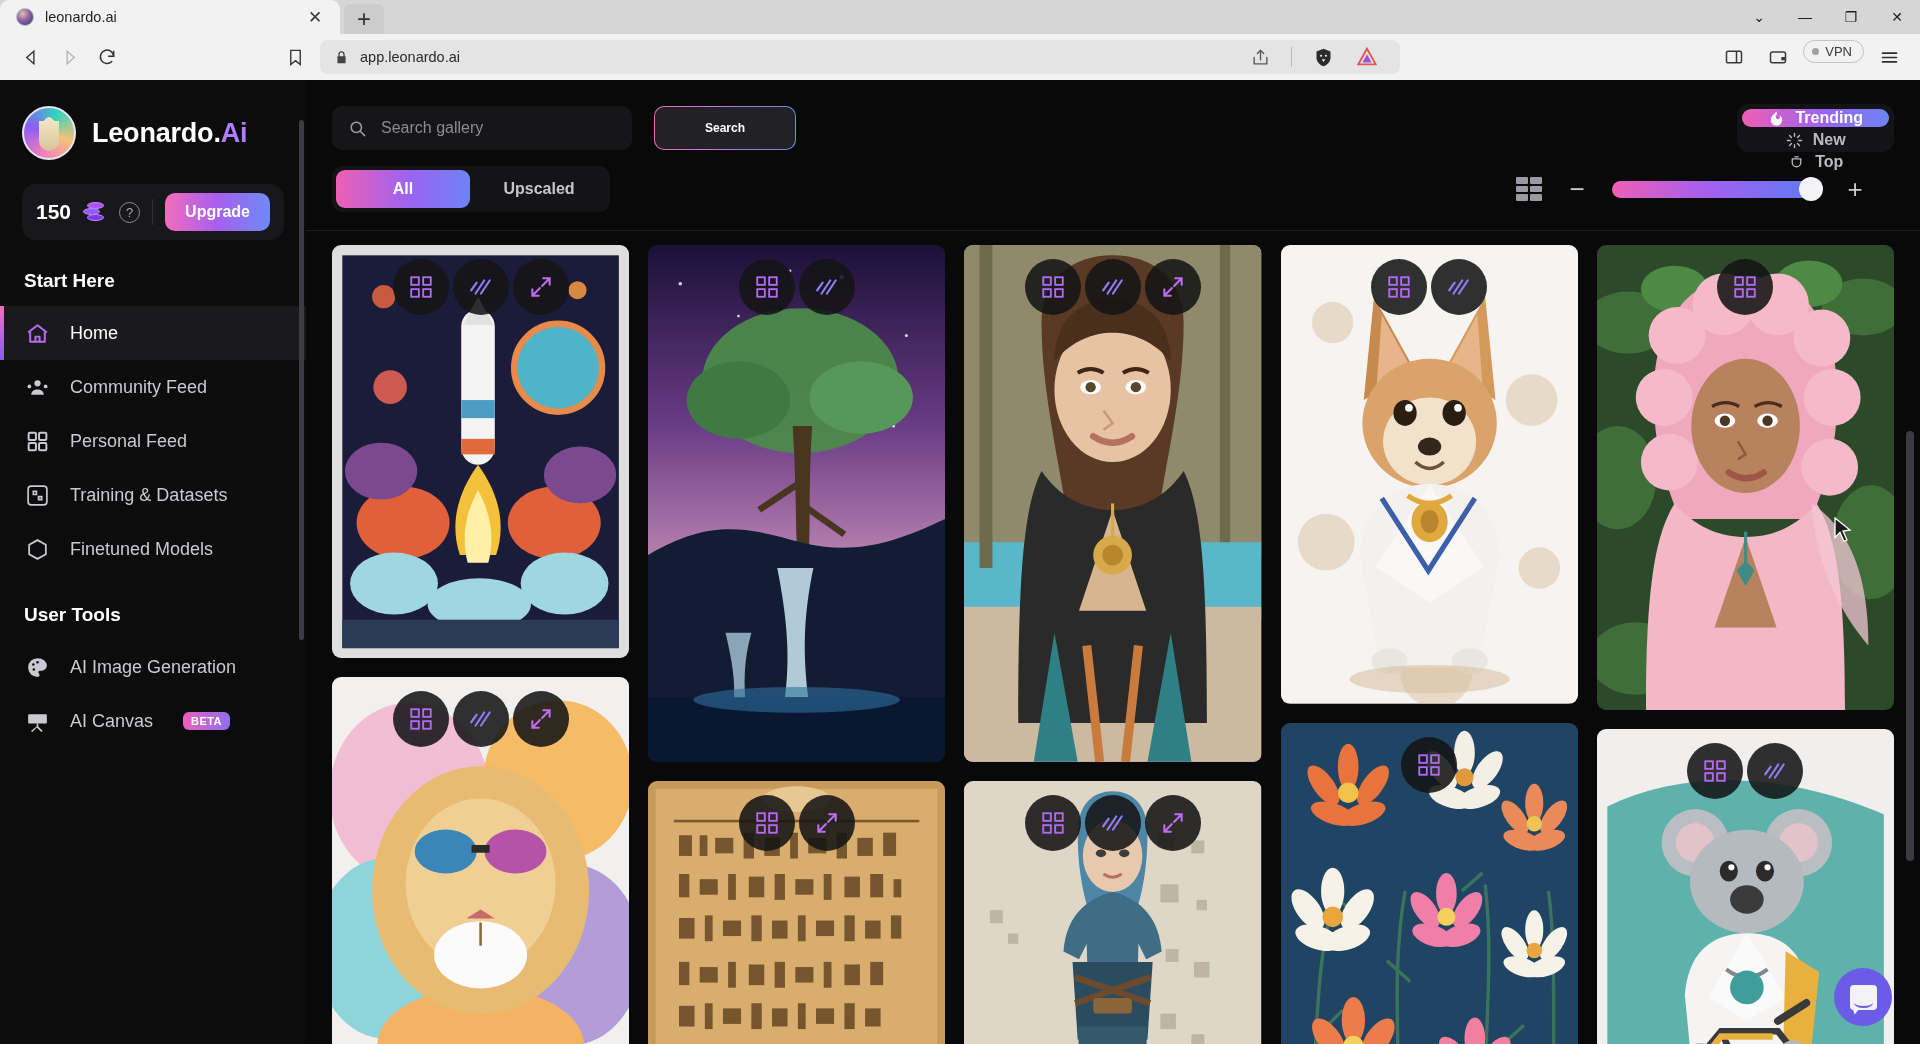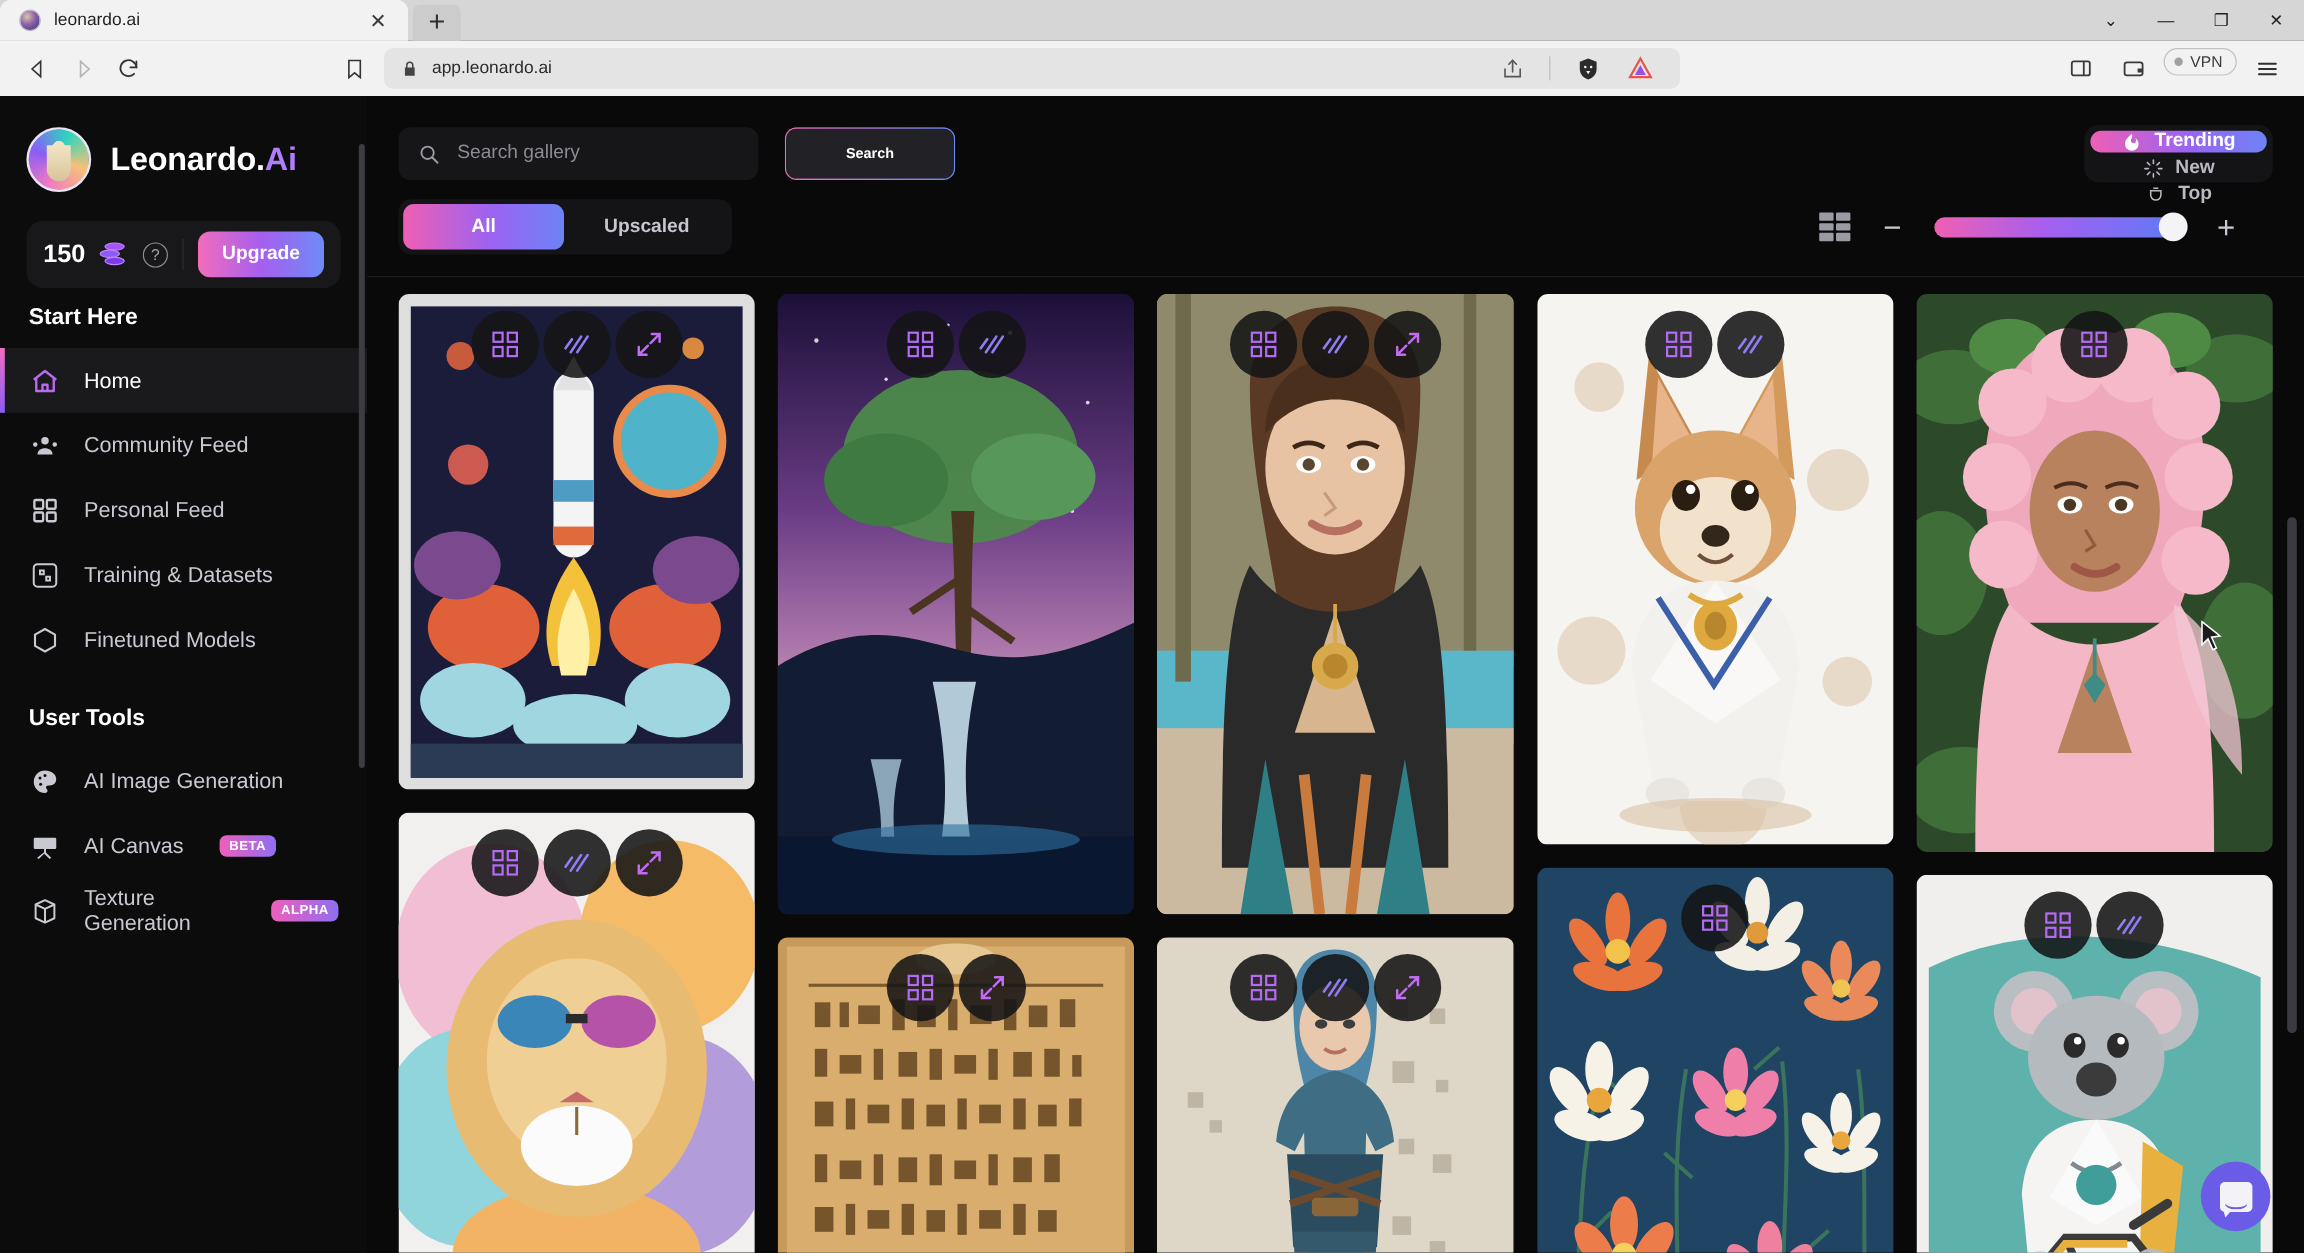--- a/index.html
+++ b/index.html
@@ -120,21 +120,21 @@
     color: #a7a7ae; font-size: 13px; display: flex; align-items: center; justify-content: center;
   }
   .credits-sep { width: 1px; height: 26px; background: #2e2e34; }
   .upgrade-btn {
     margin-left: auto; height: 38px; padding: 0 20px; border-radius: 10px;
     background: linear-gradient(90deg, #f26dbb 0%, #a65ff0 50%, #6d8bf5 100%);
     color: #fff; font-size: 16px; font-weight: 700;
     display: flex; align-items: center; justify-content: center; text-align: right;
   }
 
-  .nav-section { margin-top: 14px; }
+  .nav-section { margin-top: 30px; }
   .nav-head {
     font-size: 19px; font-weight: 700; color: #ffffff;
     padding: 0 24px; margin-bottom: 14px;
   }
   .nav-item {
     height: 54px; display: flex; align-items: center; gap: 20px;
     padding: 0 24px; color: #c9c9d1; font-size: 18px;
   }
   .nav-item.active { background: #1a1a1d; color: #ffffff; position: relative; }
   .nav-item.active::before {
@@ -453,30 +453,20 @@
             <svg viewBox="0 0 24 24" fill="currentColor">
                 <rect x="3" y="5" width="18" height="9" rx="1"></rect>
                 <path d="M11.2 14h1.6v3h-1.6z"></path>
                 <path d="M12 16l5 5-1.3 1-4.4-4.3L7 22l-1.3-1z"></path>
               </svg>
           </span>
           <span>AI Canvas</span>
           <span class="badge">BETA</span>
         </div>
 
-        <div class="nav-item">
-          <span class="nav-ico">
-            <svg viewBox="0 0 24 24" fill="none" stroke="currentColor" stroke-width="1.6" stroke-linejoin="round">
-                <path d="M4.5 6.5l7.5-3.5 7.5 3.5v11L12 21l-7.5-3.5z"></path>
-                <path d="M12 10l7.5-3.5M12 10v11M12 10L4.5 6.5"></path>
-              </svg>
-          </span>
-          <span>Texture Generation</span>
-          <span class="badge">ALPHA</span>
-        </div>
       </div>
 
       <div class="sb-scroll"></div>
     </div>
 
     <div class="main">
 
       <div class="topbar">
         <div class="toprow1">
           <div class="searchbox">

